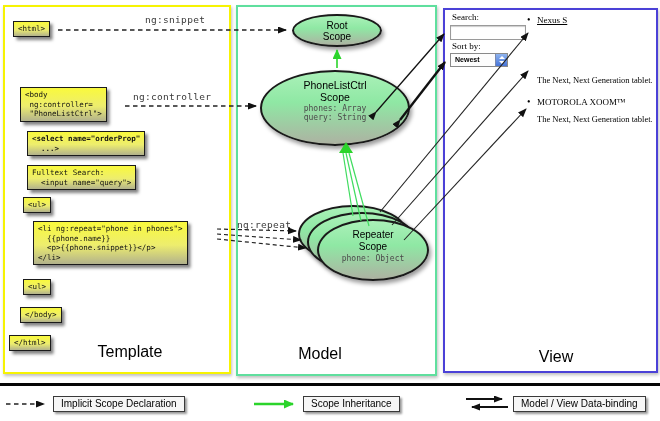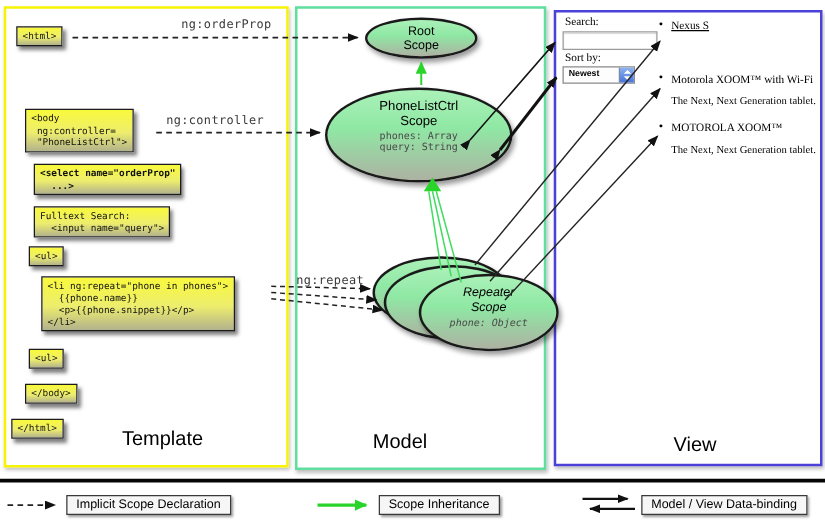--- a/index.html
+++ b/index.html
@@ -76,41 +76,40 @@
 
   <div class="ellipse" style="left:260px;top:70px;width:150px;height:76px;">
     <div class="scope-title" style="padding-top:7px;">PhoneListCtrl
 Scope</div>
     <div class="scope-prop" style="margin-top:2px;">phones: Array</div>
     <div class="scope-prop">query: String</div>
   </div>
 
   <div class="ellipse" style="left:298px;top:205px;width:110px;height:58px;"></div>
   <div class="ellipse" style="left:307px;top:212px;width:110px;height:60px;"></div>
-  <div class="ellipse" style="left:335px;top:219px;width:112px;height:62px;font-style:italic;">
+  <div class="ellipse" style="left:317px;top:219px;width:112px;height:62px;">
     <div class="scope-title" style="padding-top:8px;font-size:10px;line-height:11.5px;">Repeater
 Scope</div>
     <div class="scope-prop" style="margin-top:3px;">phone: Object</div>
   </div>
 
   <div class="serif" style="position:absolute;left:452px;top:12px;font-size:9px;">Search:</div>
   <input class="mock-input" type="text" style="left: 450px; top: 25px; width: 70px; height: 11px;" value="">
   <div class="serif" style="position:absolute;left:452px;top:41px;font-size:9px;">Sort by:</div>
   <div class="mock-select" style="left:450px;top:53px;width:58px;height:14px;">
     <span>Newest</span>
     <span class="stepper"></span>
   </div>
 
   <div class="serif view-item-title" style="left:537px;top:15px;text-decoration:underline;">Nexus S</div>
-  <div class="serif view-item-title" style="left:537px;top:58px;">Motorola XOOM™  with Wi-Fi</div>
   <div class="serif view-item-desc" style="left:537px;top:75px;">The Next, Next Generation tablet.</div>
   <div class="serif view-item-title" style="left:537px;top:97px;">MOTOROLA XOOM™</div>
   <div class="serif view-item-desc" style="left:537px;top:114px;">The Next, Next Generation tablet.</div>
 
-  <div class="anno" style="left:145px;top:14px;">ng:orderProp</div>
+  <div class="anno" style="left:145px;top:14px;">ng:snippet</div>
   <div class="anno" style="left:133px;top:91px;text-align:center;">ng:controller</div>
   <div class="anno" style="left:237px;top:219px;">ng:repeat</div>
 
   <div class="legend-rule"></div>
   <div class="legend-box" style="left:53px;top:396px;">Implicit Scope Declaration</div>
   <div class="legend-box" style="left:513px;top:396px;">Model / View Data-binding</div>
   <div class="legend-box" style="left:303px;top:396px;">Scope Inheritance</div>
 
   <svg id="arrows" width="660" height="421">
     <defs>

